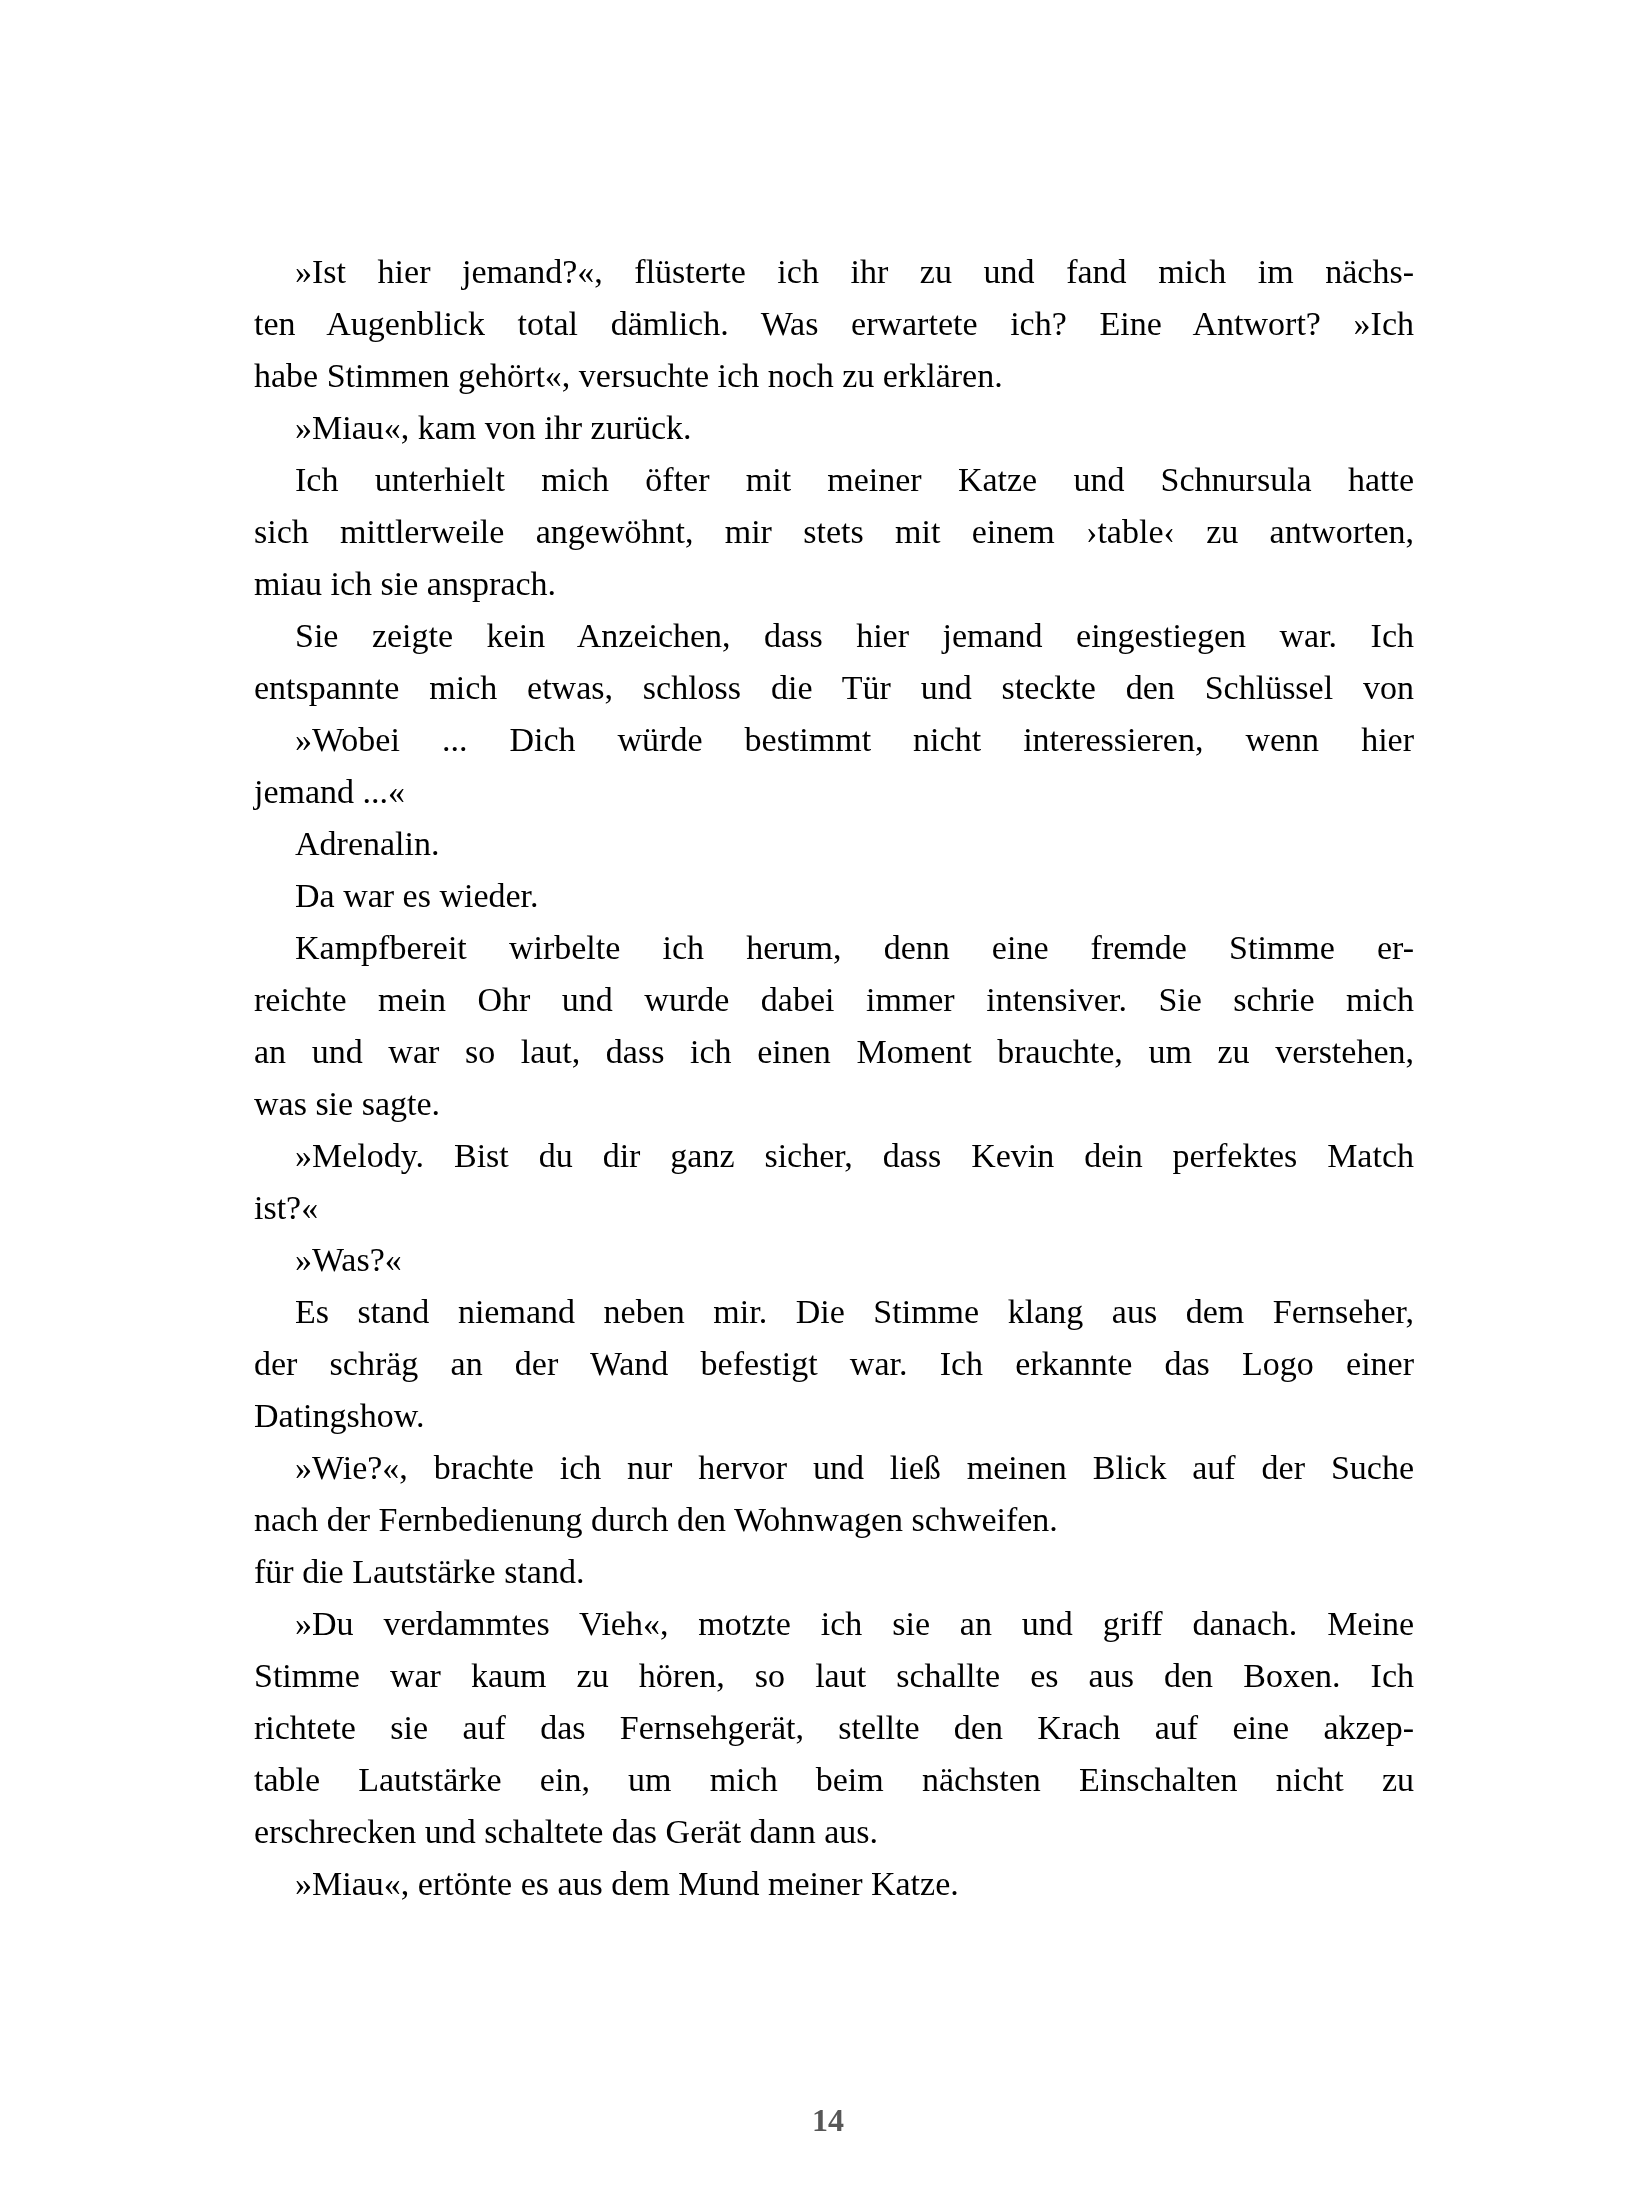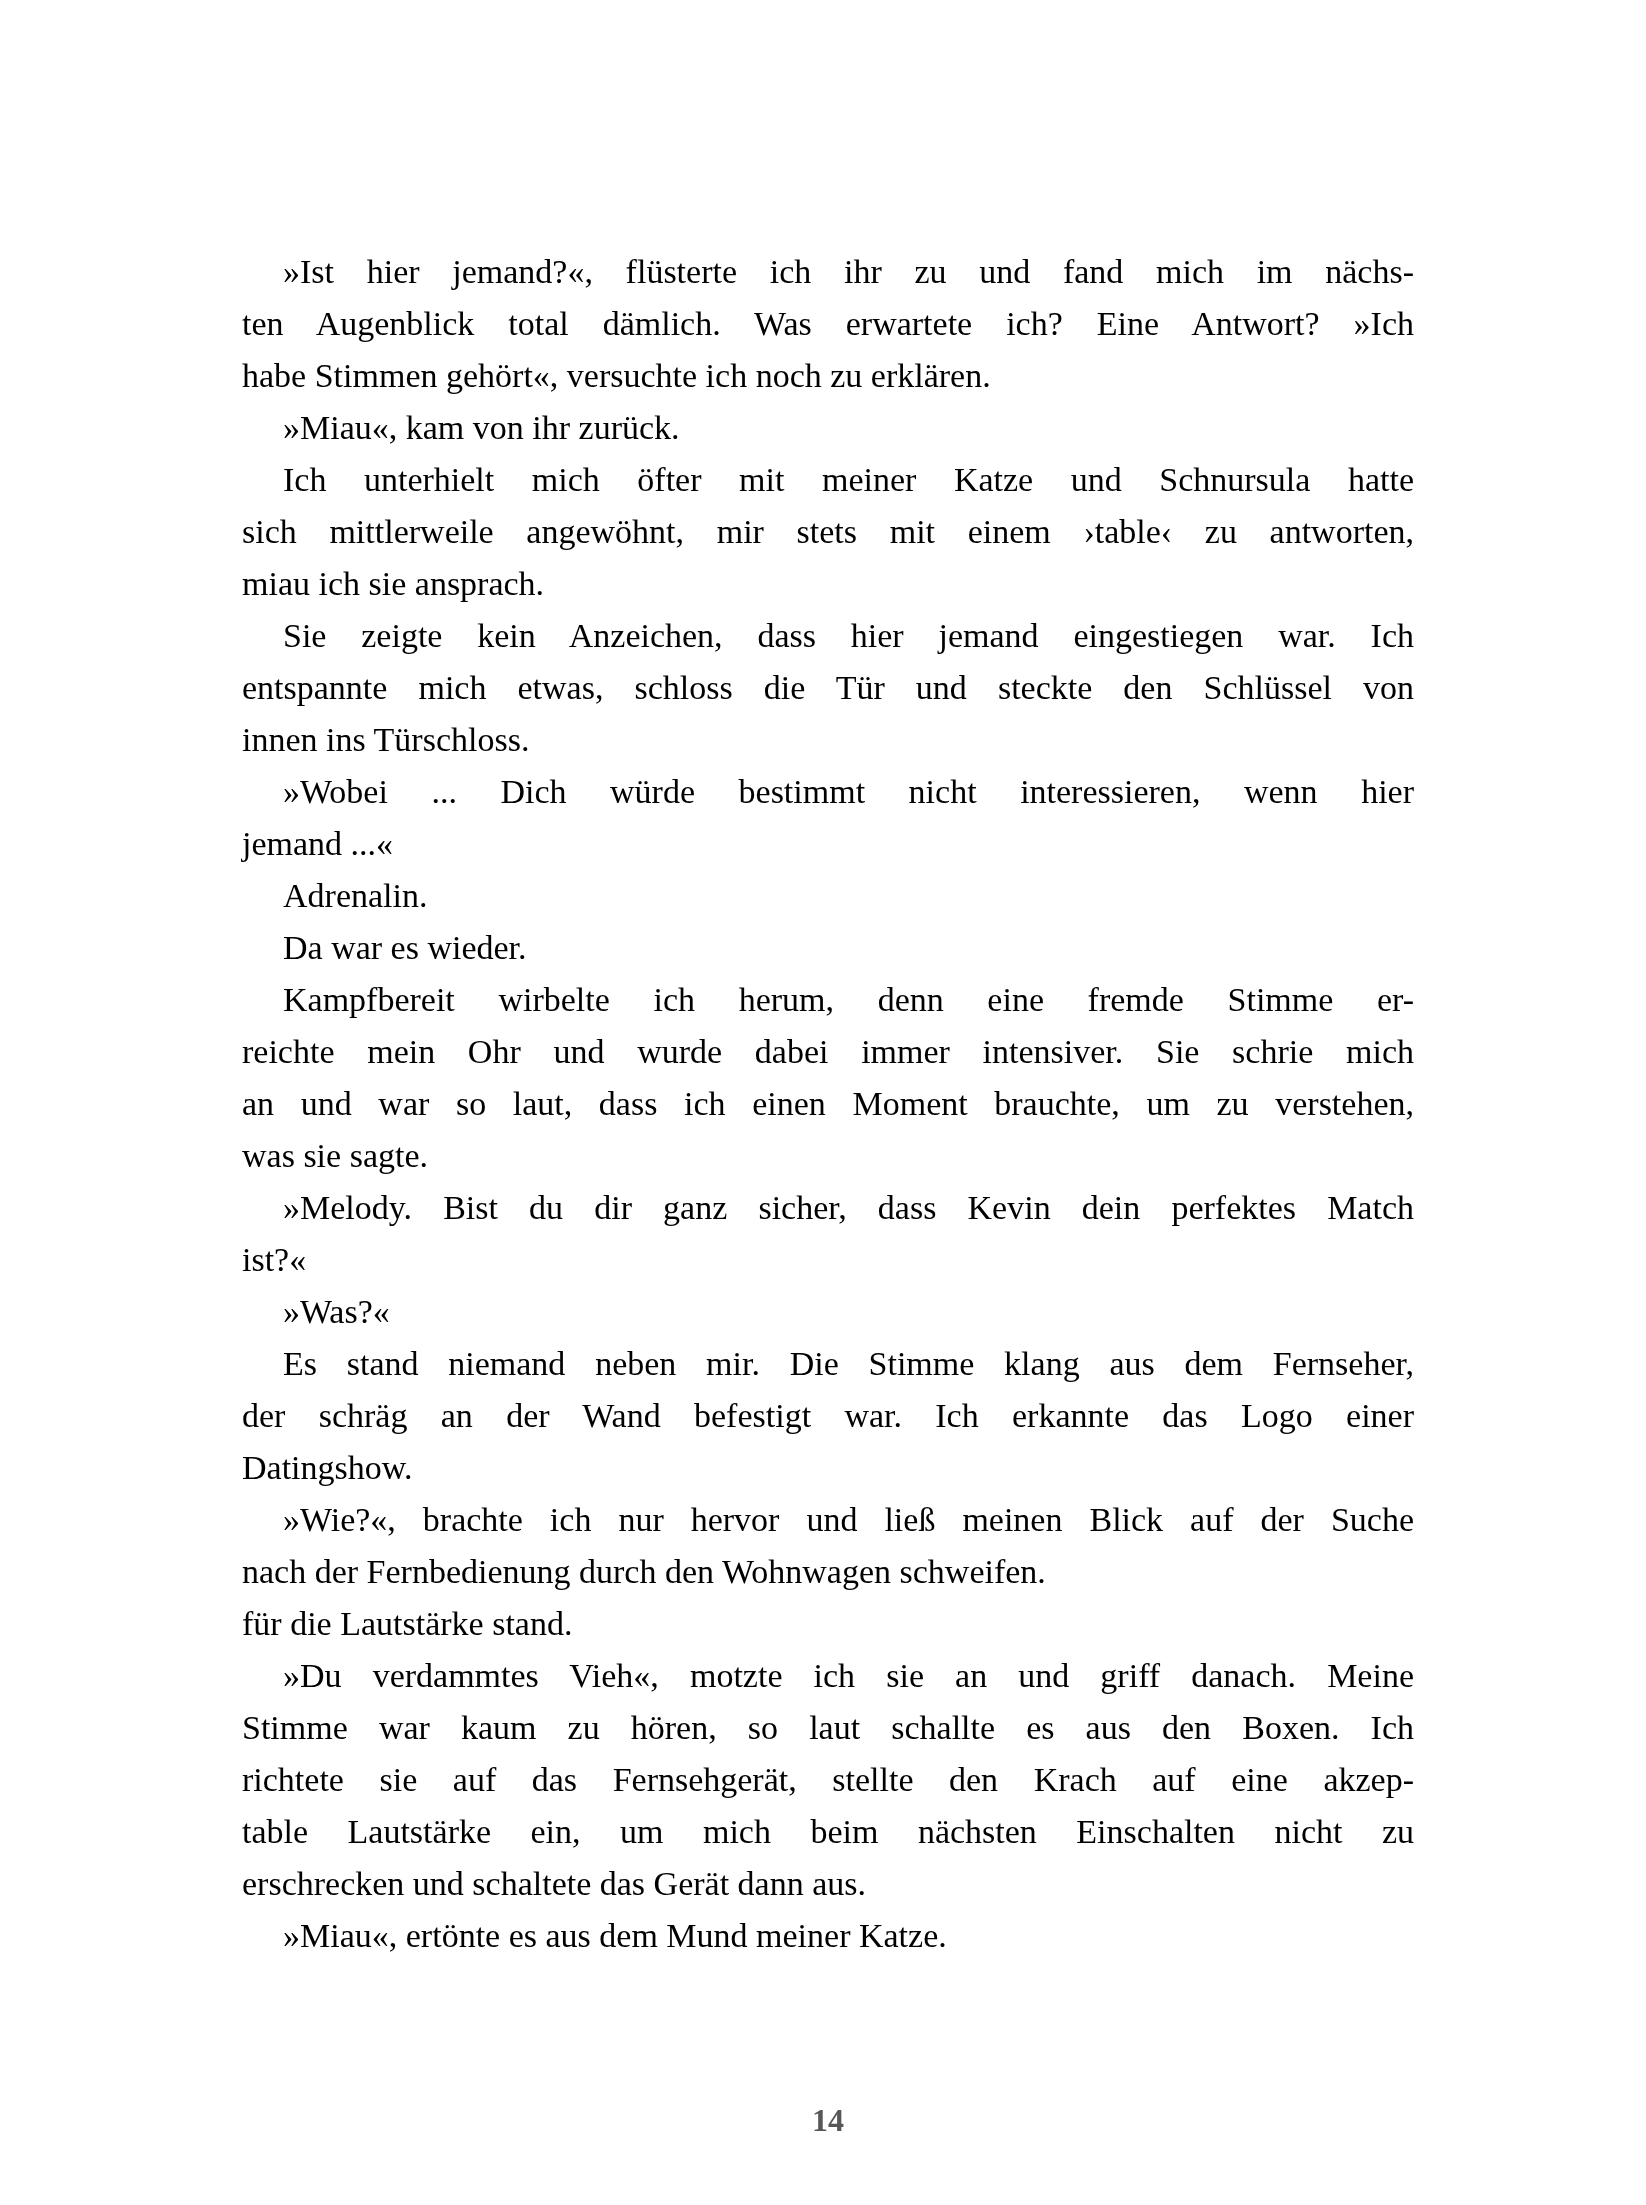--- a/index.html
+++ b/index.html
@@ -25,20 +25,21 @@
     line-height: 52px;
   }
   .paragraph {
     margin: 0;
     padding: 0;
   }
   .line {
     text-align: justify;
     text-align-last: justify;
     hyphens: none;
+    margin-left: 12px;
   }
   .line.first {
     text-indent: 41px;
   }
   .line.last {
     text-align-last: left;
   }
   .page-number {
     position: absolute;
     top: 2100px;
@@ -66,21 +67,20 @@
         <div class="line first last">»Miau«, kam von ihr zurück.</div>
       </div>
       <div class="paragraph">
         <div class="line first">Ich unterhielt mich öfter mit meiner Katze und Schnursula hatte</div>
         <div class="line">sich mittlerweile angewöhnt, mir stets mit einem ›table‹ zu antworten,</div>
         <div class="line last">miau ich sie ansprach.</div>
       </div>
       <div class="paragraph">
         <div class="line first">Sie zeigte kein Anzeichen, dass hier jemand eingestiegen war. Ich</div>
         <div class="line">entspannte mich etwas, schloss die Tür und steckte den Schlüssel von</div>
-        <div class="line last">innen ins Türschloss.</div>
       </div>
       <div class="paragraph">
         <div class="line first">»Wobei ... Dich würde bestimmt nicht interessieren, wenn hier</div>
         <div class="line last">jemand ...«</div>
       </div>
       <div class="paragraph">
         <div class="line first last">Adrenalin.</div>
       </div>
       <div class="paragraph">
         <div class="line first last">Da war es wieder.</div>

